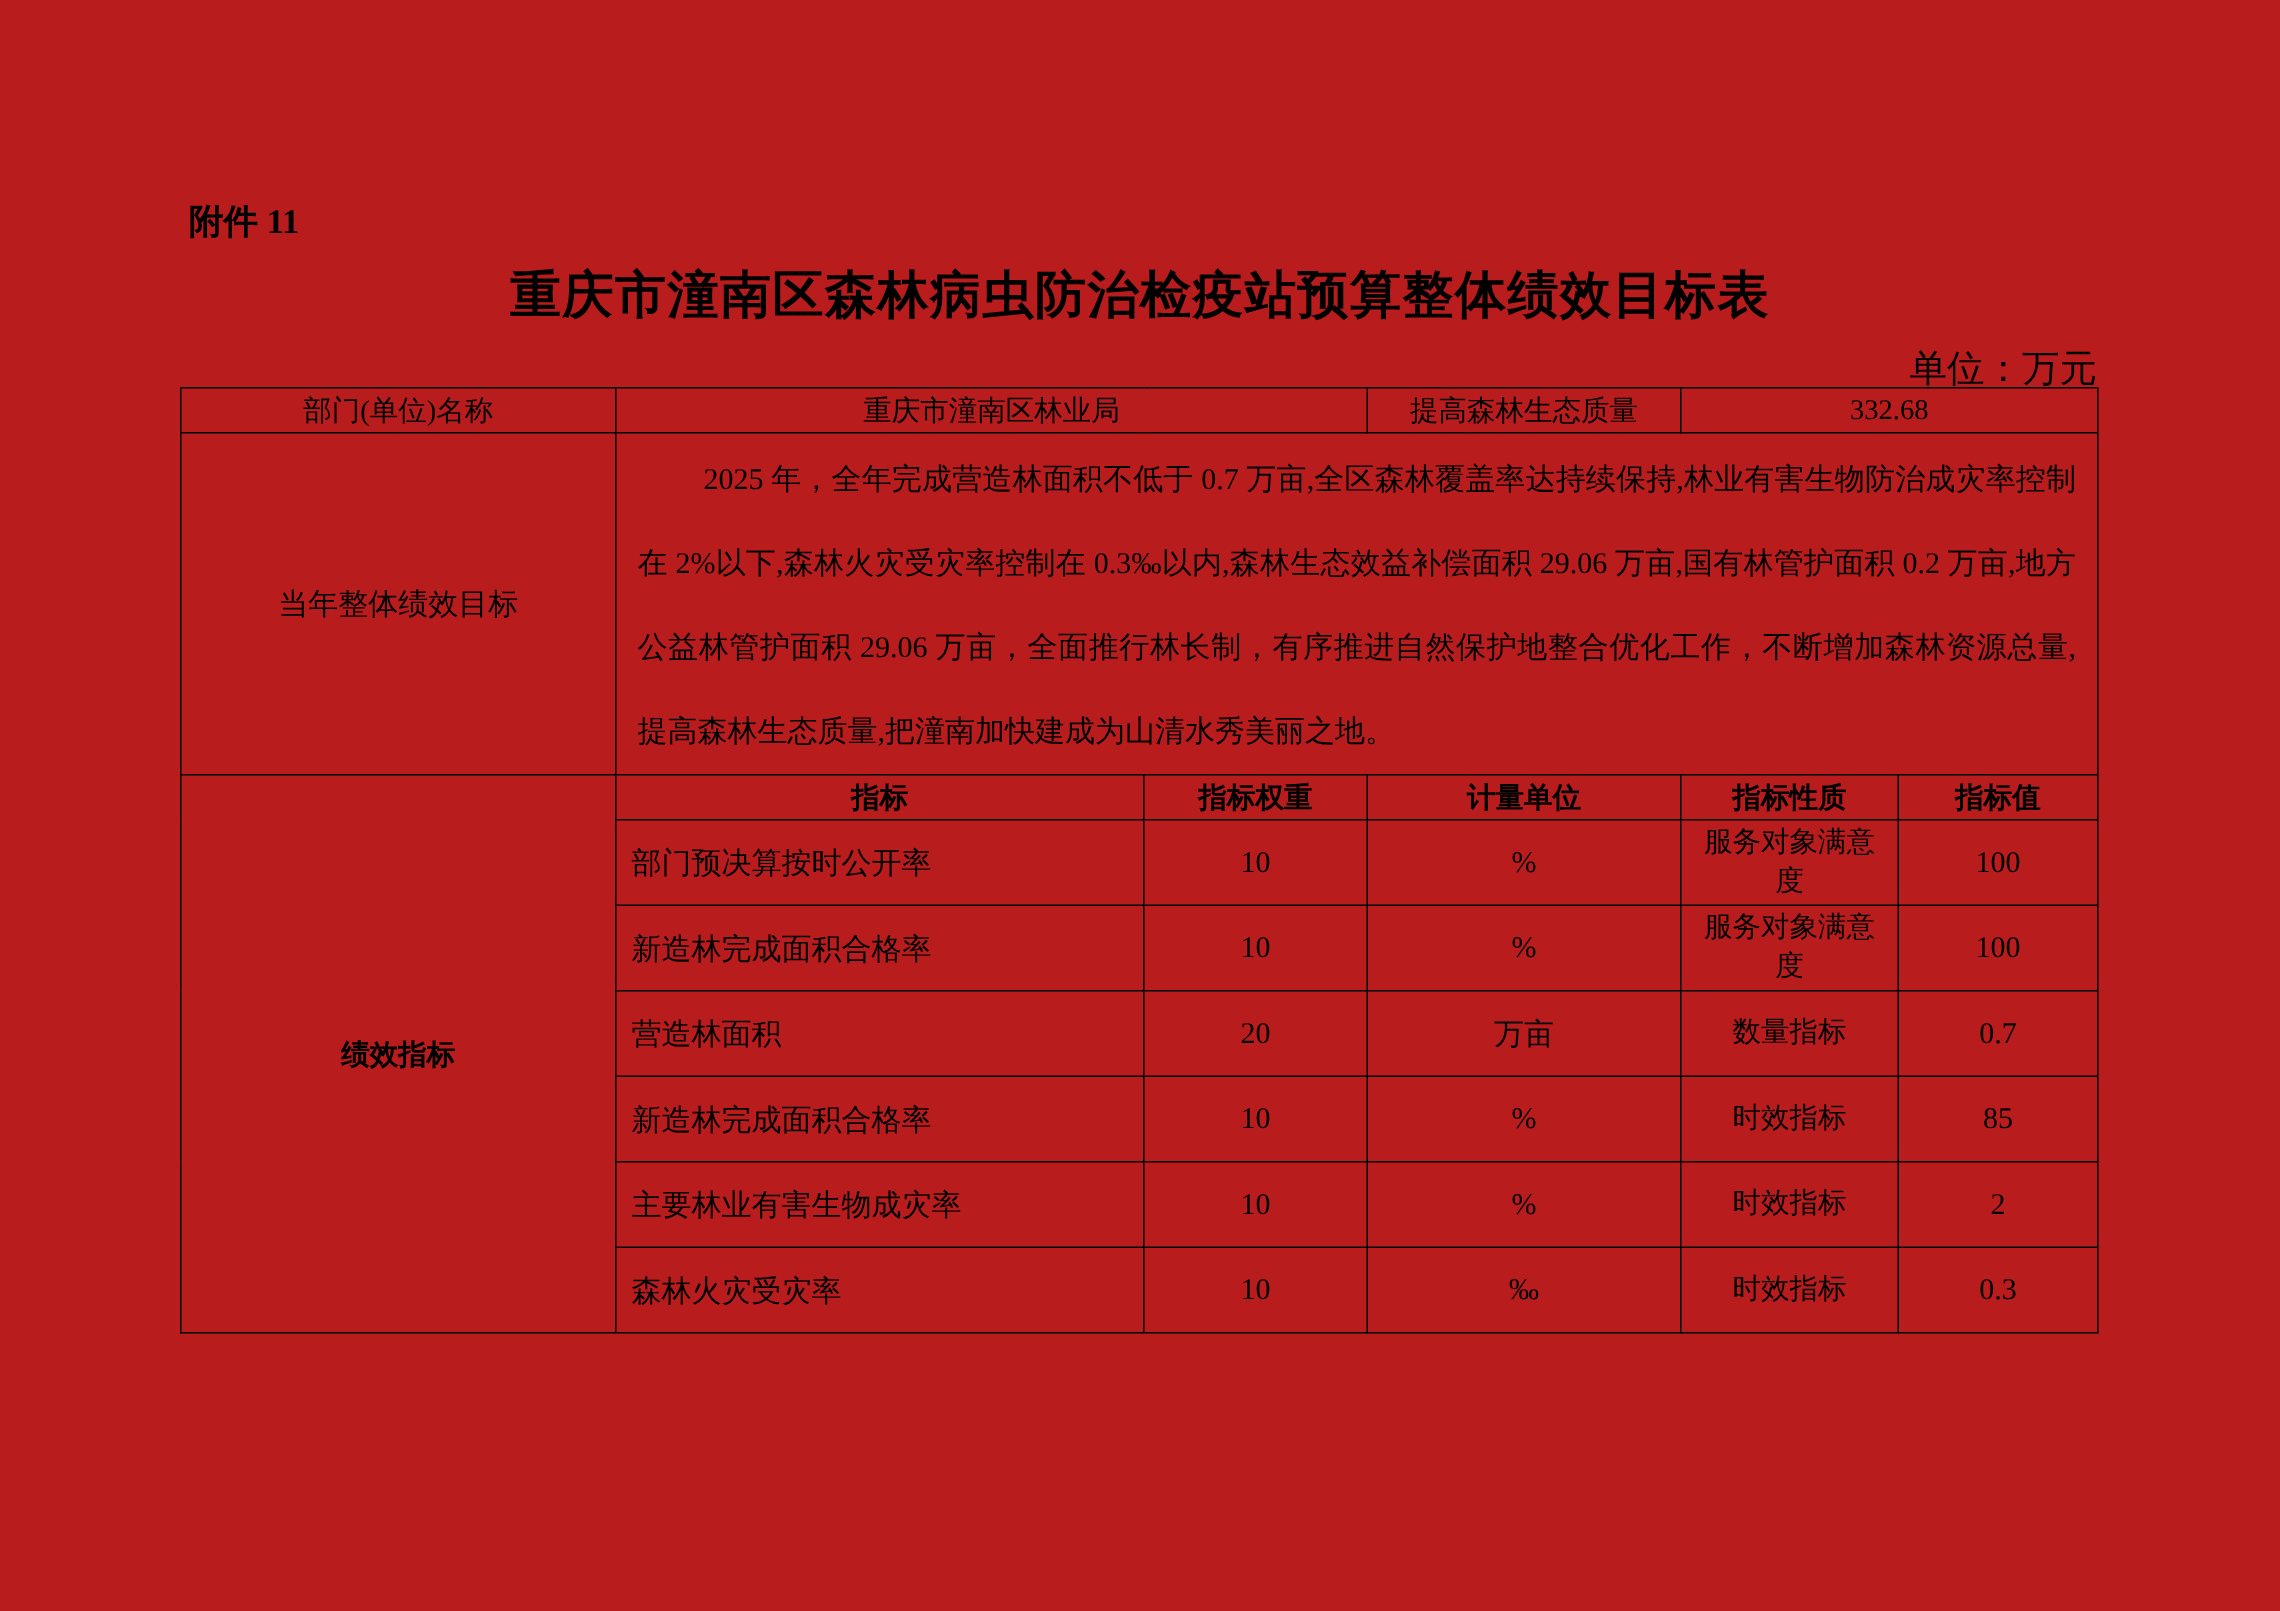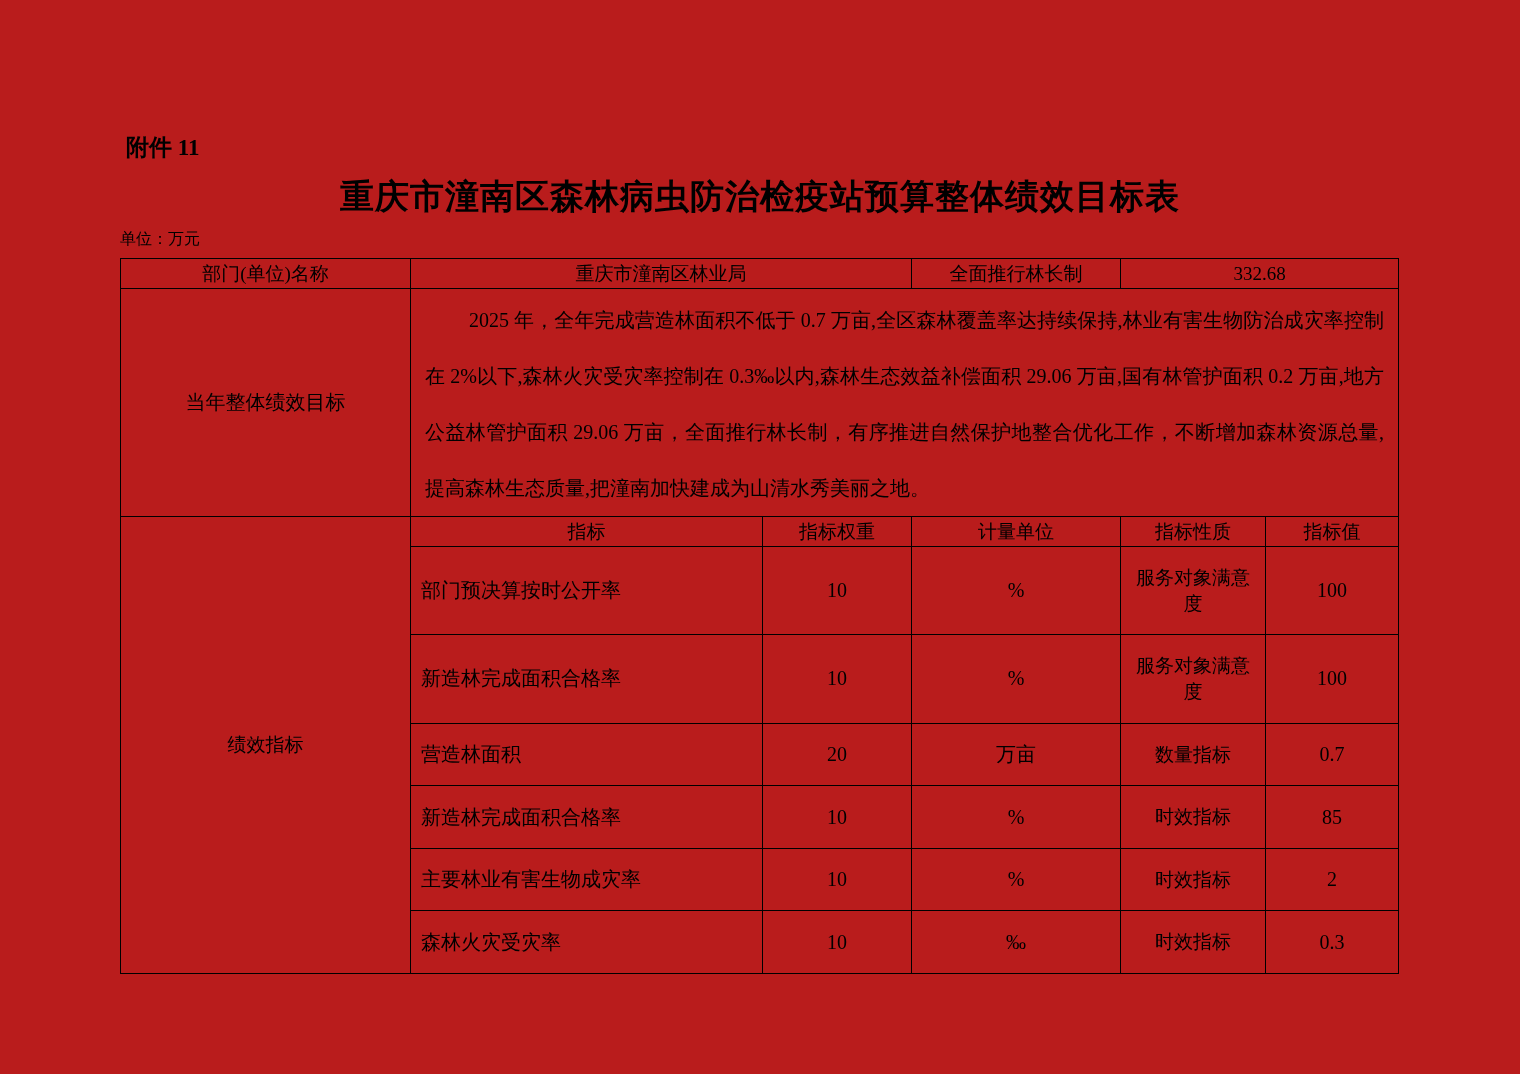--- a/index.html
+++ b/index.html
@@ -27,44 +27,45 @@
     text-align: center;
     font-size: 34px;
     font-weight: bold;
     letter-spacing: 1px;
   }
   .unit-note {
     position: absolute;
     top: 229px;
     left: 120px;
     width: 1278px;
-    font-size: 16px;
+    text-align: right;
+    font-size: 25px;
     font-family: Liberation Mono, monospace;
   }
   table.main-table {
     position: absolute;
     left: 120px;
     top: 258px;
     width: 1278px;
     border-collapse: collapse;
     table-layout: fixed;
   }
   td {
     border: 1px solid #000000;
     font-size: 20px;
     vertical-align: middle;
     overflow: hidden;
   }
   .c { text-align: center; }
   .l { text-align: left; padding-left: 10px; }
   .r1 td { height: 30px; font-size: 19px; }
   .r2 { height: 225px; }
-  .hdr-row td { height: 30px; font-size: 19px; }
+  .hdr-row td { height: 30px; font-size: 19px; font-weight: bold; }
   tr.mr { height: 57px; }
-  .nature { font-size: 19px; line-height: 1.35; padding: 18px 6px; }
+  .nature { font-size: 19px; line-height: 1.35; padding: 2px 6px; }
   .target-cell { vertical-align: top; padding: 0 14px; }
   .target-text {
     line-height: 56px;
     text-indent: 2.2em;
     text-align: justify;
     font-size: 20px;
     margin-top: 3px;
   }
   .page-number {
     position: absolute;
@@ -93,21 +94,21 @@
       <col style="width:149px">
       <col style="width:209px">
       <col style="width:145px">
       <col style="width:133px">
     </colgroup>
 
     <tbody>
         <tr class="r1">
       <td class="c">部门(单位)名称</td>
       <td class="c" colspan="2">重庆市潼南区林业局</td>
-      <td class="c">全面推行林长制</td>
+      <td class="c">提高森林生态质量</td>
       <td class="c" colspan="2">332.68</td>
     </tr>
 
     <tr class="r2">
       <td class="c">当年整体绩效目标</td>
       <td class="target-cell" colspan="5">
         <p class="target-text">2025 年，全年完成营造林面积不低于 0.7 万亩,全区森林覆盖率达持续保持,林业有害生物防治成灾率控制在 2%以下,森林火灾受灾率控制在 0.3‰以内,森林生态效益补偿面积 29.06 万亩,国有林管护面积 0.2 万亩,地方公益林管护面积 29.06 万亩，全面推行林长制，有序推进自然保护地整合优化工作，不断增加森林资源总量,提高森林生态质量,把潼南加快建成为山清水秀美丽之地。</p>
       </td>
     </tr>
 

